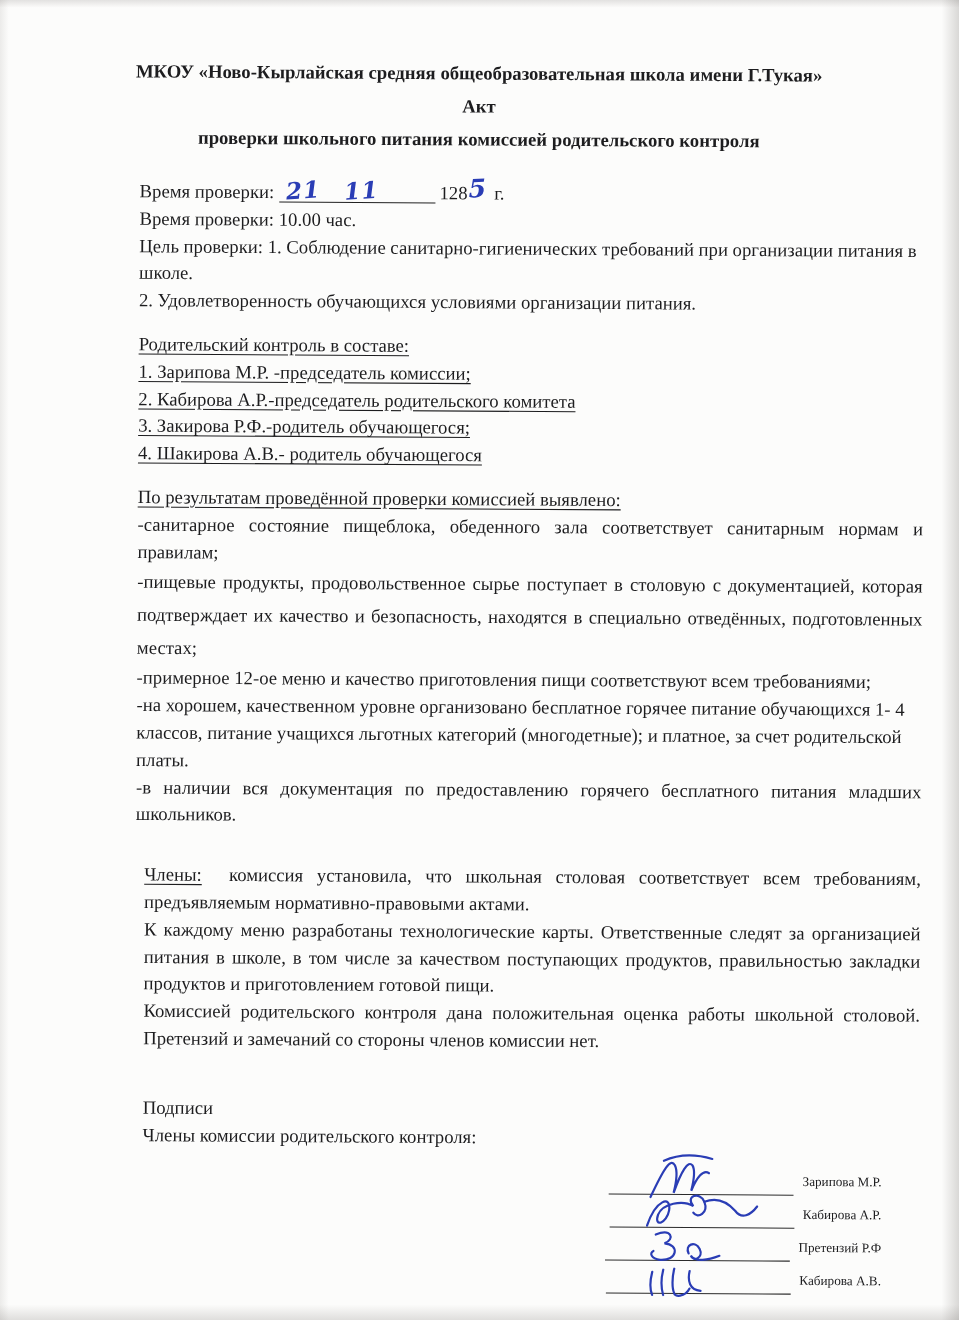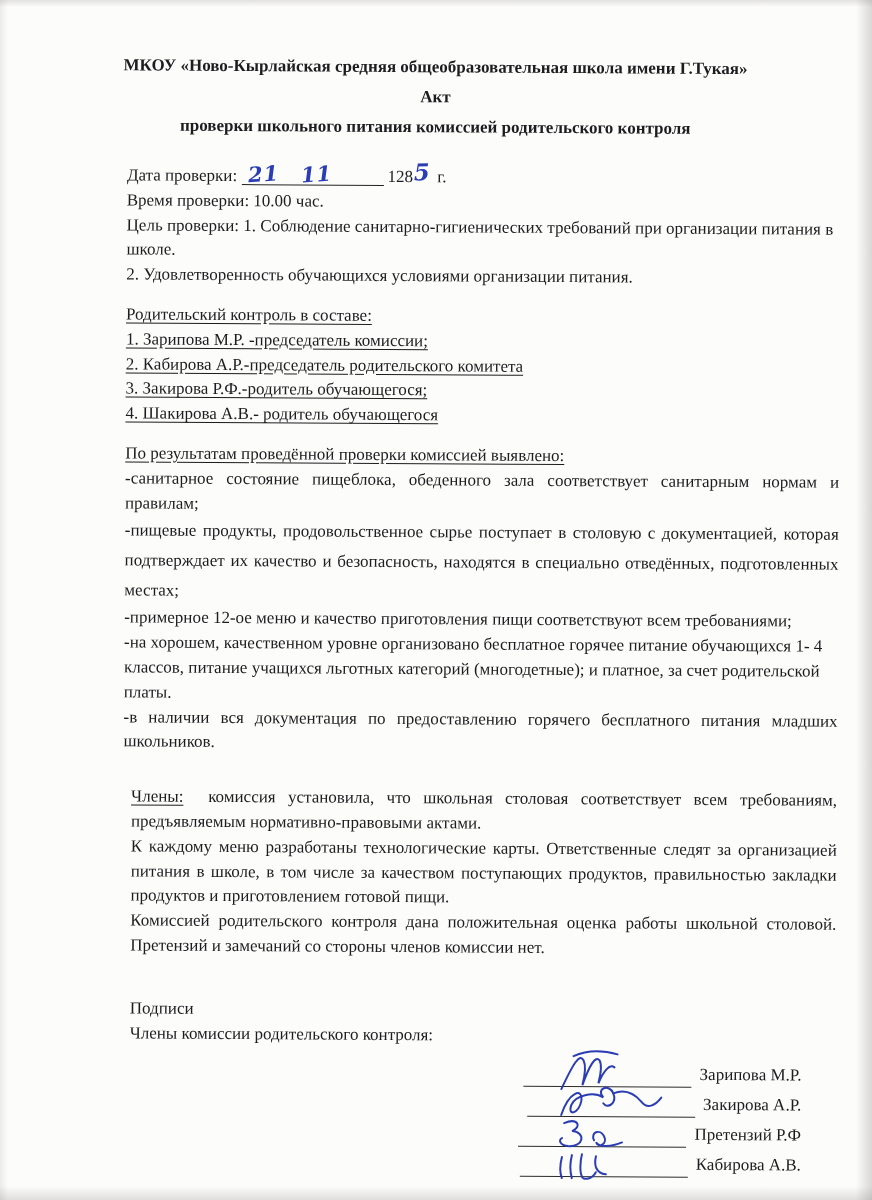--- a/index.html
+++ b/index.html
@@ -102,39 +102,39 @@
     height: 20px;
     border-bottom: 1.3px solid #2b2b2b;
     margin-right: 8px;
   }
   .sig-scribble {
     position: absolute;
     left: 24px;
     bottom: -7px;
     overflow: visible;
   }
-  .sig-name { font-size: 17px; }
+  .sig-name { font-size: 12px; }
 </style>
 </head>
 <body>
 
 <div class="page">
 
   <div class="sheet">
 
     <div class="title-block">
       <div>МКОУ «Ново-Кырлайская средняя общеобразовательная школа имени Г.Тукая»</div>
       <div>Акт</div>
       <div>проверки школьного питания комиссией родительского контроля</div>
     </div>
 
     <div class="content">
 
       <p class="date-line">
-        <span>Дата проверки:</span>
+        <span>Время проверки:</span>
         <span class="hw-underline"><span class="hw">21</span><span class="hw month">11</span></span><span>128</span><span class="hw year">5</span>
         <span>г.</span>
       </p>
 
       <p>Время проверки: 10.00 час.</p>
 
       <p>Цель проверки: 1. Соблюдение санитарно-гигиенических требований при организации питания в школе.</p>
       <p>2. Удовлетворенность обучающихся условиями организации питания.</p>
 
       <div class="sec">
@@ -177,21 +177,21 @@
           <span class="sig-name">Зарипова М.Р.</span>
         </div>
 
         <div class="sig-row">
           <span class="sig-line">
             <svg class="sig-scribble" width="116" height="40" viewBox="0 0 116 40">
               <path d="M10 32 C 18 8, 32 4, 30 18 C 28 30, 16 34, 20 22 C 24 12, 42 8, 52 14 C 44 5, 58 0, 62 10 C 66 20, 56 26, 52 20" fill="none" stroke="#2a3db5" stroke-width="2" stroke-linecap="round"></path>
               <path d="M62 10 C 72 6, 82 9, 90 18 C 96 26, 104 22, 110 14" fill="none" stroke="#2a3db5" stroke-width="2" stroke-linecap="round"></path>
             </svg>
           </span>
-          <span class="sig-name">Закирова А.Р.</span>
+          <span class="sig-name">Кабирова А.Р.</span>
         </div>
 
         <div class="sig-row">
           <span class="sig-line">
             <svg class="sig-scribble" width="96" height="38" viewBox="0 0 96 38">
               <path d="M22 8 C 36 2, 40 12, 30 16 C 44 17, 42 32, 26 31 C 18 30, 16 25, 20 23" fill="none" stroke="#2a3db5" stroke-width="2" stroke-linecap="round"></path>
               <path d="M52 25 C 48 17, 58 13, 62 21 C 66 29, 56 33, 54 27 C 58 33, 70 31, 80 27" fill="none" stroke="#2a3db5" stroke-width="2" stroke-linecap="round"></path>
             </svg>
           </span>
           <span class="sig-name">Претензий Р.Ф</span>

